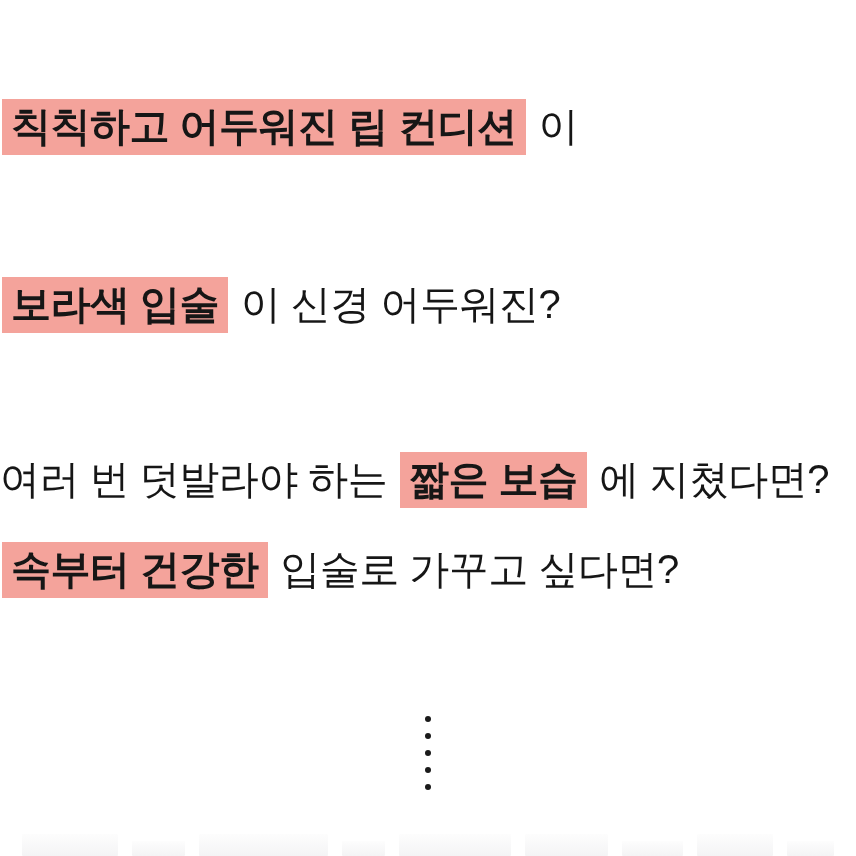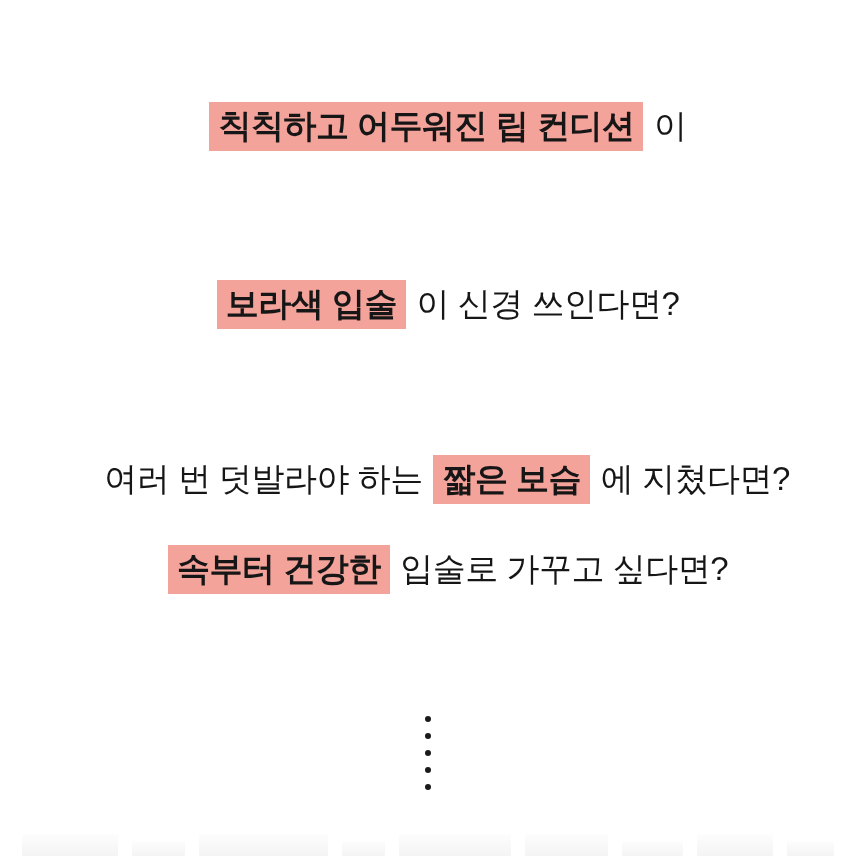--- a/index.html
+++ b/index.html
@@ -13,26 +13,24 @@
     height: 856px;
     background: var(--bg, #ffffff);
     overflow: hidden;
     font-family: "Liberation Sans", "DejaVu Sans", sans-serif;
     color: var(--fg, #161616);
   }
   .row {
     position: absolute;
     left: 0;
     right: 0;
-    text-align: center;
-    font-size: 33px;
+    font-size: 40px;
     line-height: 52px;
     letter-spacing: -0.5px;
     white-space: nowrap;
-    margin-left: 38px;
   }
   .hl {
     background: var(--hl, #f4a39b);
     font-weight: 900;
     padding: 5px 9px 7px 9px;
     margin: 0 2px;
   }
   .plain {
     font-weight: 400;
   }
@@ -88,21 +86,21 @@
   .g9 { width: 54px; }
 </style>
 </head>
 <body>
 
 <div class="canvas">
 
   <div class="row row-1"><span class="hl">칙칙하고 어두워진 립 컨디션</span><span class="plain"> 이</span></div>
 
 
-  <div class="row row-3"><span class="hl">보라색 입술</span><span class="plain"> 이 신경 쓰인다면?</span></div>
+  <div class="row row-3"><span class="hl">보라색 입술</span><span class="plain"> 이 신경 어두워진?</span></div>
 
 
   <div class="row row-5"><span class="plain">여러 번 덧발라야 하는 </span><span class="hl">짧은 보습</span><span class="plain"> 에 지쳤다면?</span></div>
 
   <div class="row row-6"><span class="hl">속부터 건강한</span><span class="plain"> 입술로 가꾸고 싶다면?</span></div>
 
   <div class="ellipsis">
     <div class="dot"></div>
     <div class="dot"></div>
     <div class="dot"></div>

